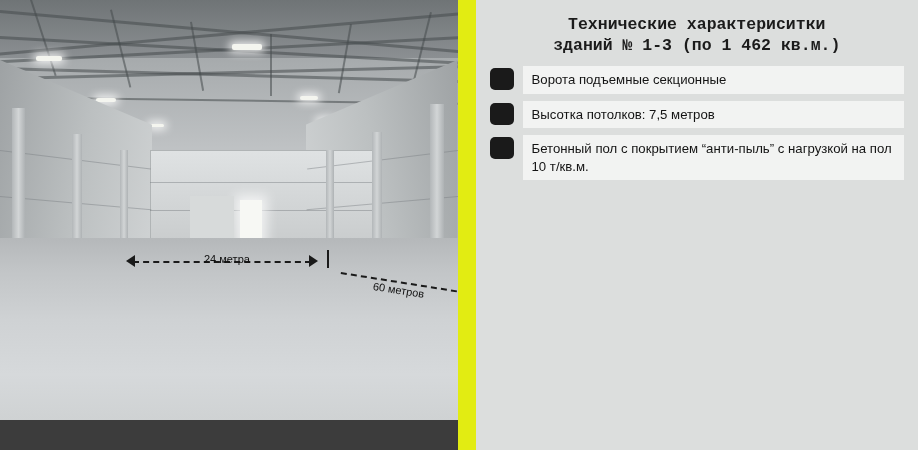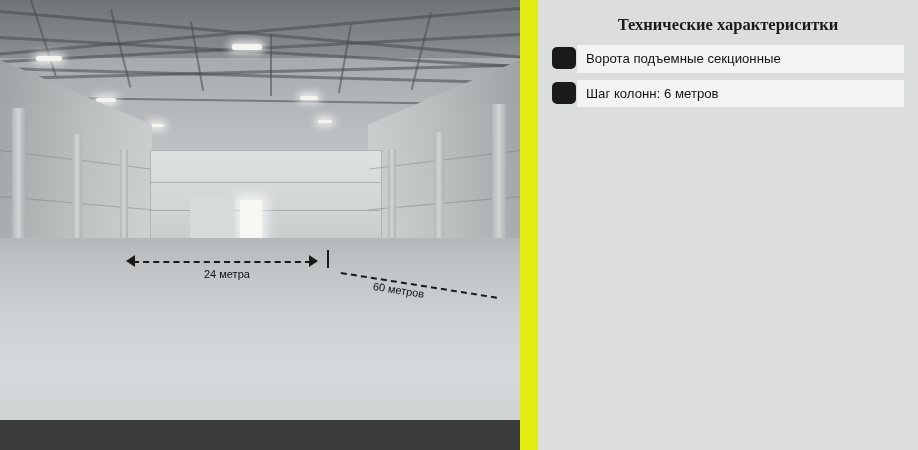--- a/index.html
+++ b/index.html
@@ -151,31 +151,31 @@
     padding: 10px 14px 0 14px;
     box-sizing: border-box;
   }
   .info-title {
     text-align: center;
     color: #1b1b1b;
     font-size: 16.5px;
     font-weight: bold;
     line-height: 1.28;
     margin: 4px 0 10px 0;
-    font-family: Liberation Serif, serif;
+    font-family: Liberation Mono, monospace;
   }
   .feature-list {
     display: flex;
     flex-direction: column;
     gap: 7px;
   }
   .feature-item {
     display: flex;
     align-items: flex-start;
-    gap: 1px;
+    gap: 9px;
     border-radius: 8px;
   }
   .bullet {
     flex: 0 0 auto;
     width: 24px;
     height: 22px;
     background: #1a1a1a;
     border-radius: 5px;
     margin-top: 2px;
   }
@@ -244,41 +244,46 @@
     <div class="column" style="right:76px;top:132px;width:10px;height:112px;"></div>
     <div class="column" style="right:124px;top:150px;width:8px;height:94px;"></div>
 
     <div class="floor"></div>
     <div class="floor-sheen"></div>
     <div class="floor-bottom-strip"></div>
 
     <div class="dim-arrow" style="left:133px;top:261px;width:178px;"></div>
     <div class="arrow-head" style="left:126px;top:255px;border-width:6px 9px 6px 0;border-color:transparent #1a1a1a transparent transparent;"></div>
     <div class="arrow-head" style="left:309px;top:255px;border-width:6px 0 6px 9px;border-color:transparent transparent transparent #1a1a1a;"></div>
-    <div class="dim-label" style="left:204px;top:268px;">24 метра</div>
+    <div class="dim-label" style="left:204px;top:253px;">24 метра</div>
 
     <div class="tick" style="left:327px;top:250px;height:18px;"></div>
 
     <div class="dim-arrow" style="left:341px;top:272px;width:158px;transform:rotate(9deg);transform-origin:0 0;"></div>
 
     <div class="dim-label" style="left:374px;top:280px;transform:rotate(9deg);transform-origin:0 0;">60 метров</div>
   </div>
 
   <div class="divider"></div>
 
   <div class="info-panel">
     <div class="info-title">
       <span>Технические характериситки</span><br>
+      <span>зданий № 1-3 (по 1 462 кв.м.)</span>
     </div>
 
     <div class="feature-list">
       <div class="feature-item">
         <span class="bullet"></span>
         <span class="feature-text">Ворота подъемные секционные</span>
       </div>
       <div class="feature-item">
         <span class="bullet"></span>
-        <span class="feature-text">Шаг колонн: 6 метров</span>
+        <span class="feature-text">Высотка потолков: 7,5 метров</span>
+      </div>
+      <div class="feature-item">
+        <span class="bullet"></span>
+        <span class="feature-text">Бетонный пол с покрытием  “анти-пыль”  с нагрузкой на пол 10 т/кв.м.</span>
       </div>
     </div>
   </div>
 
 </div>
 
 </body></html>

